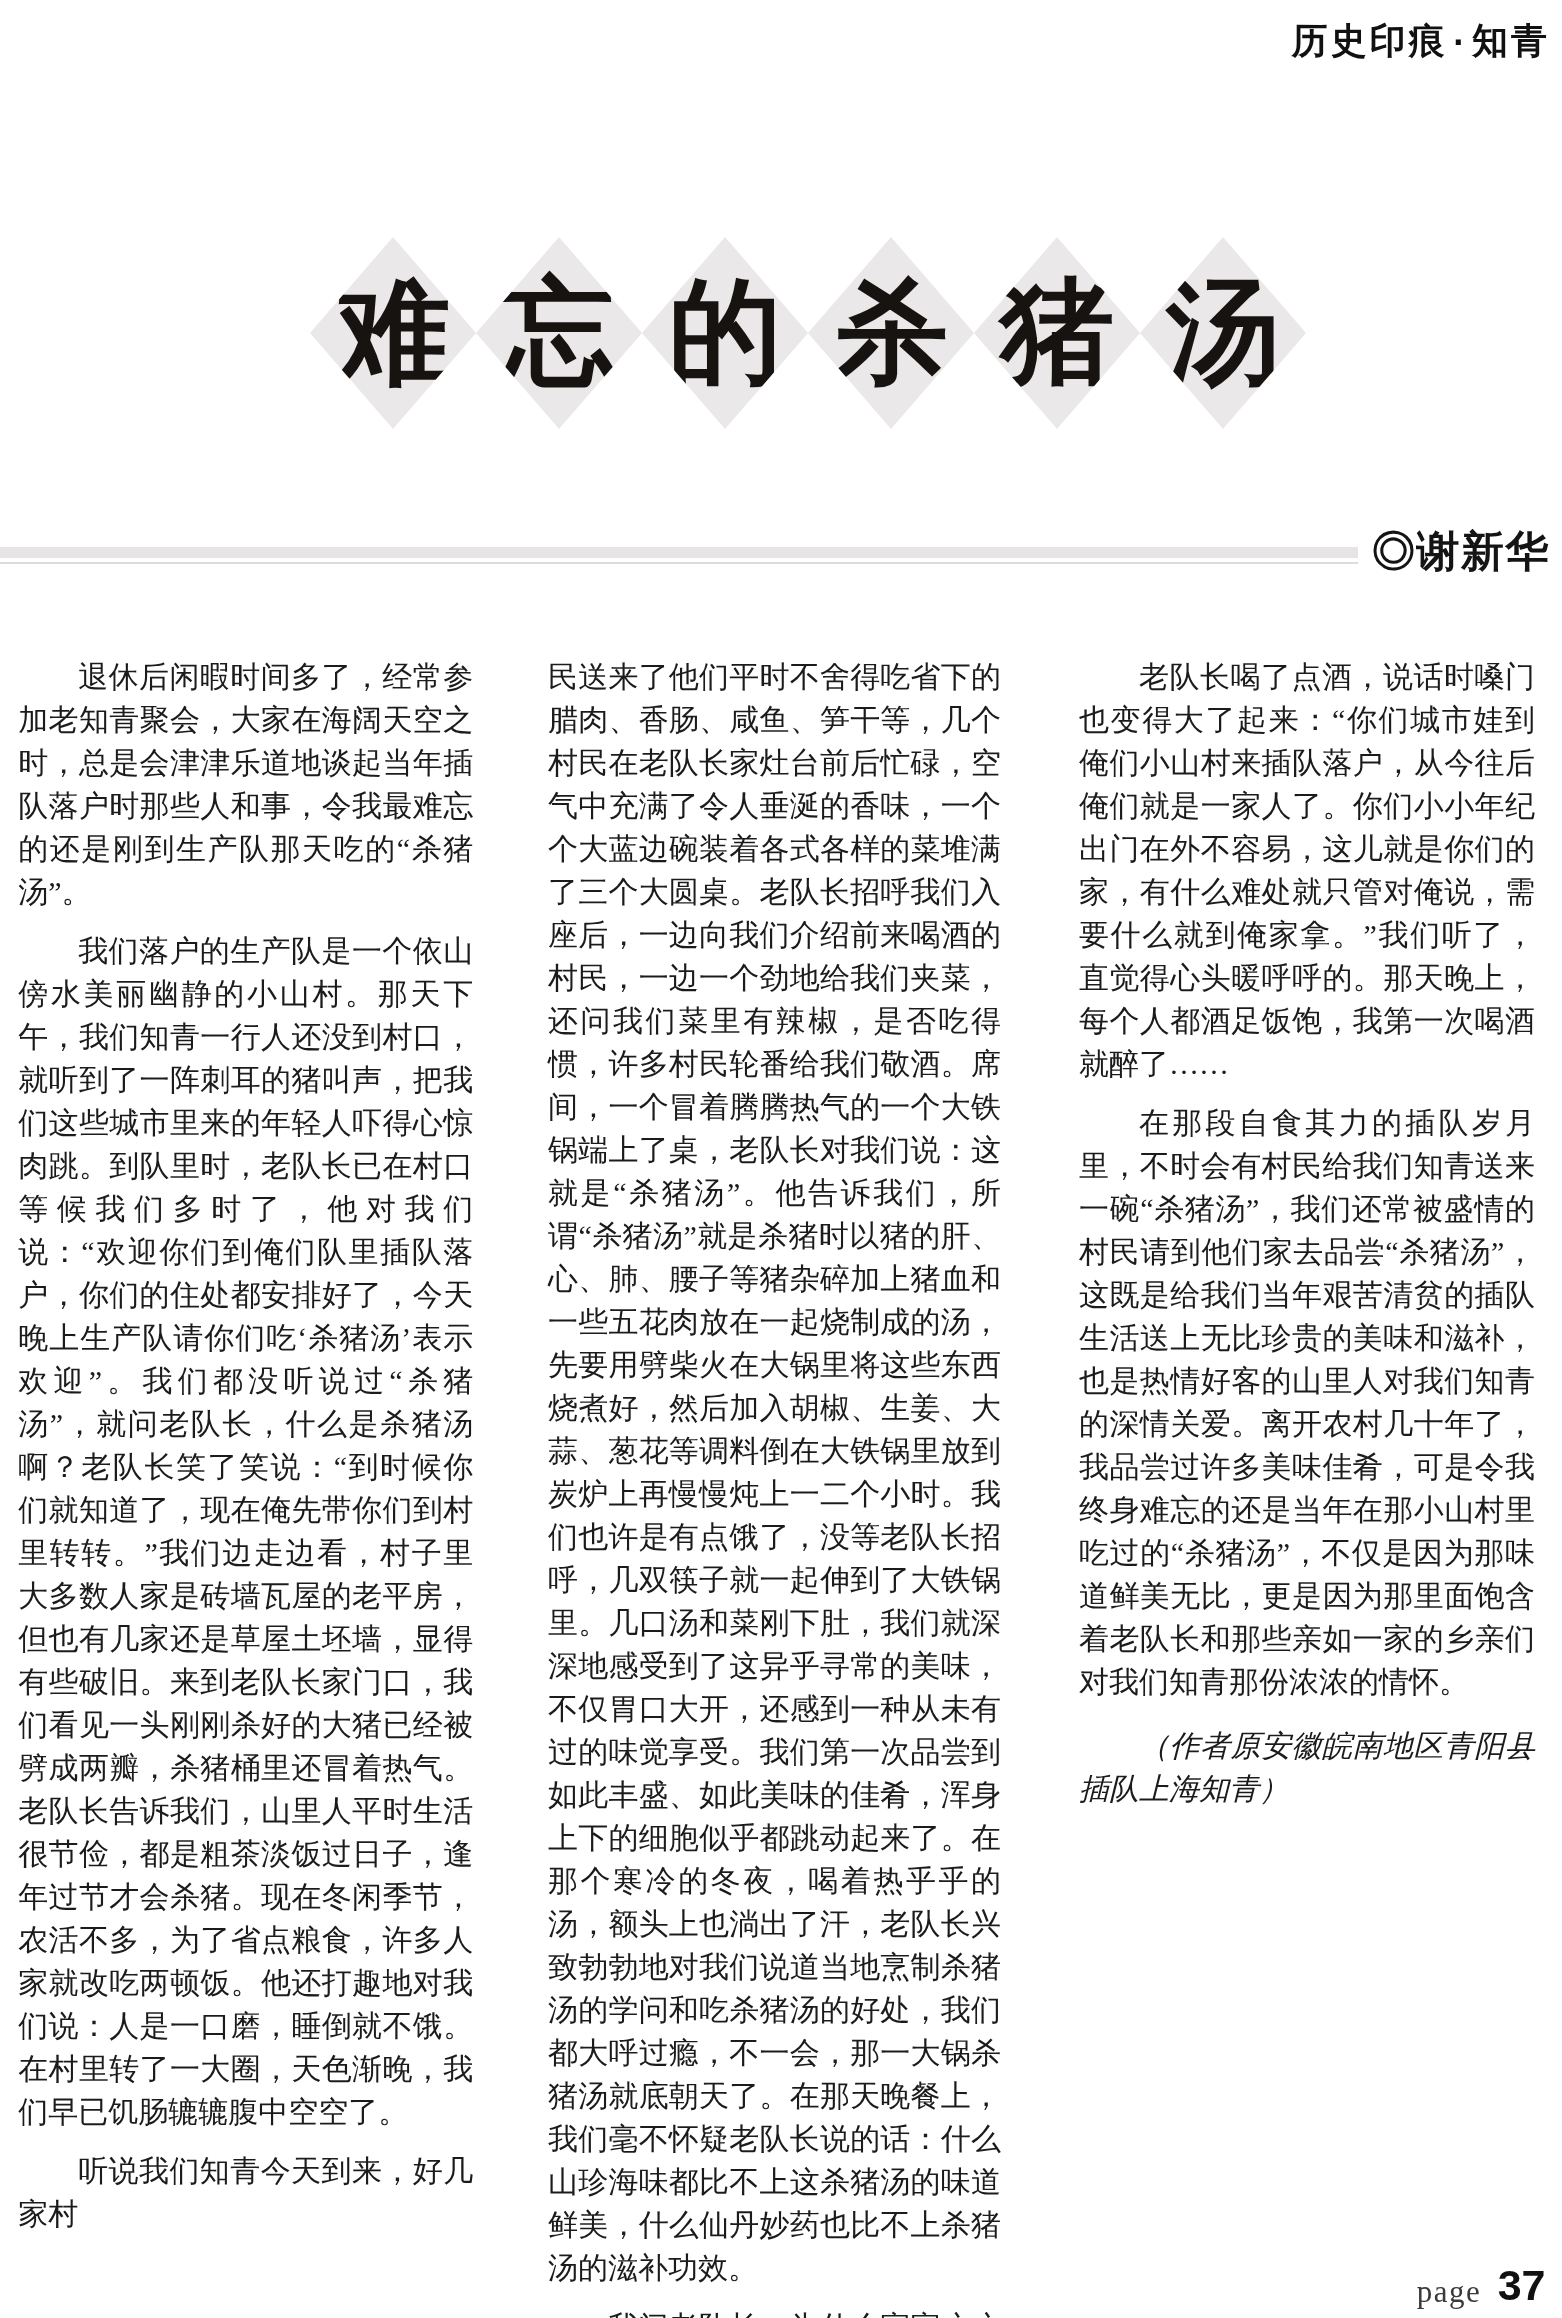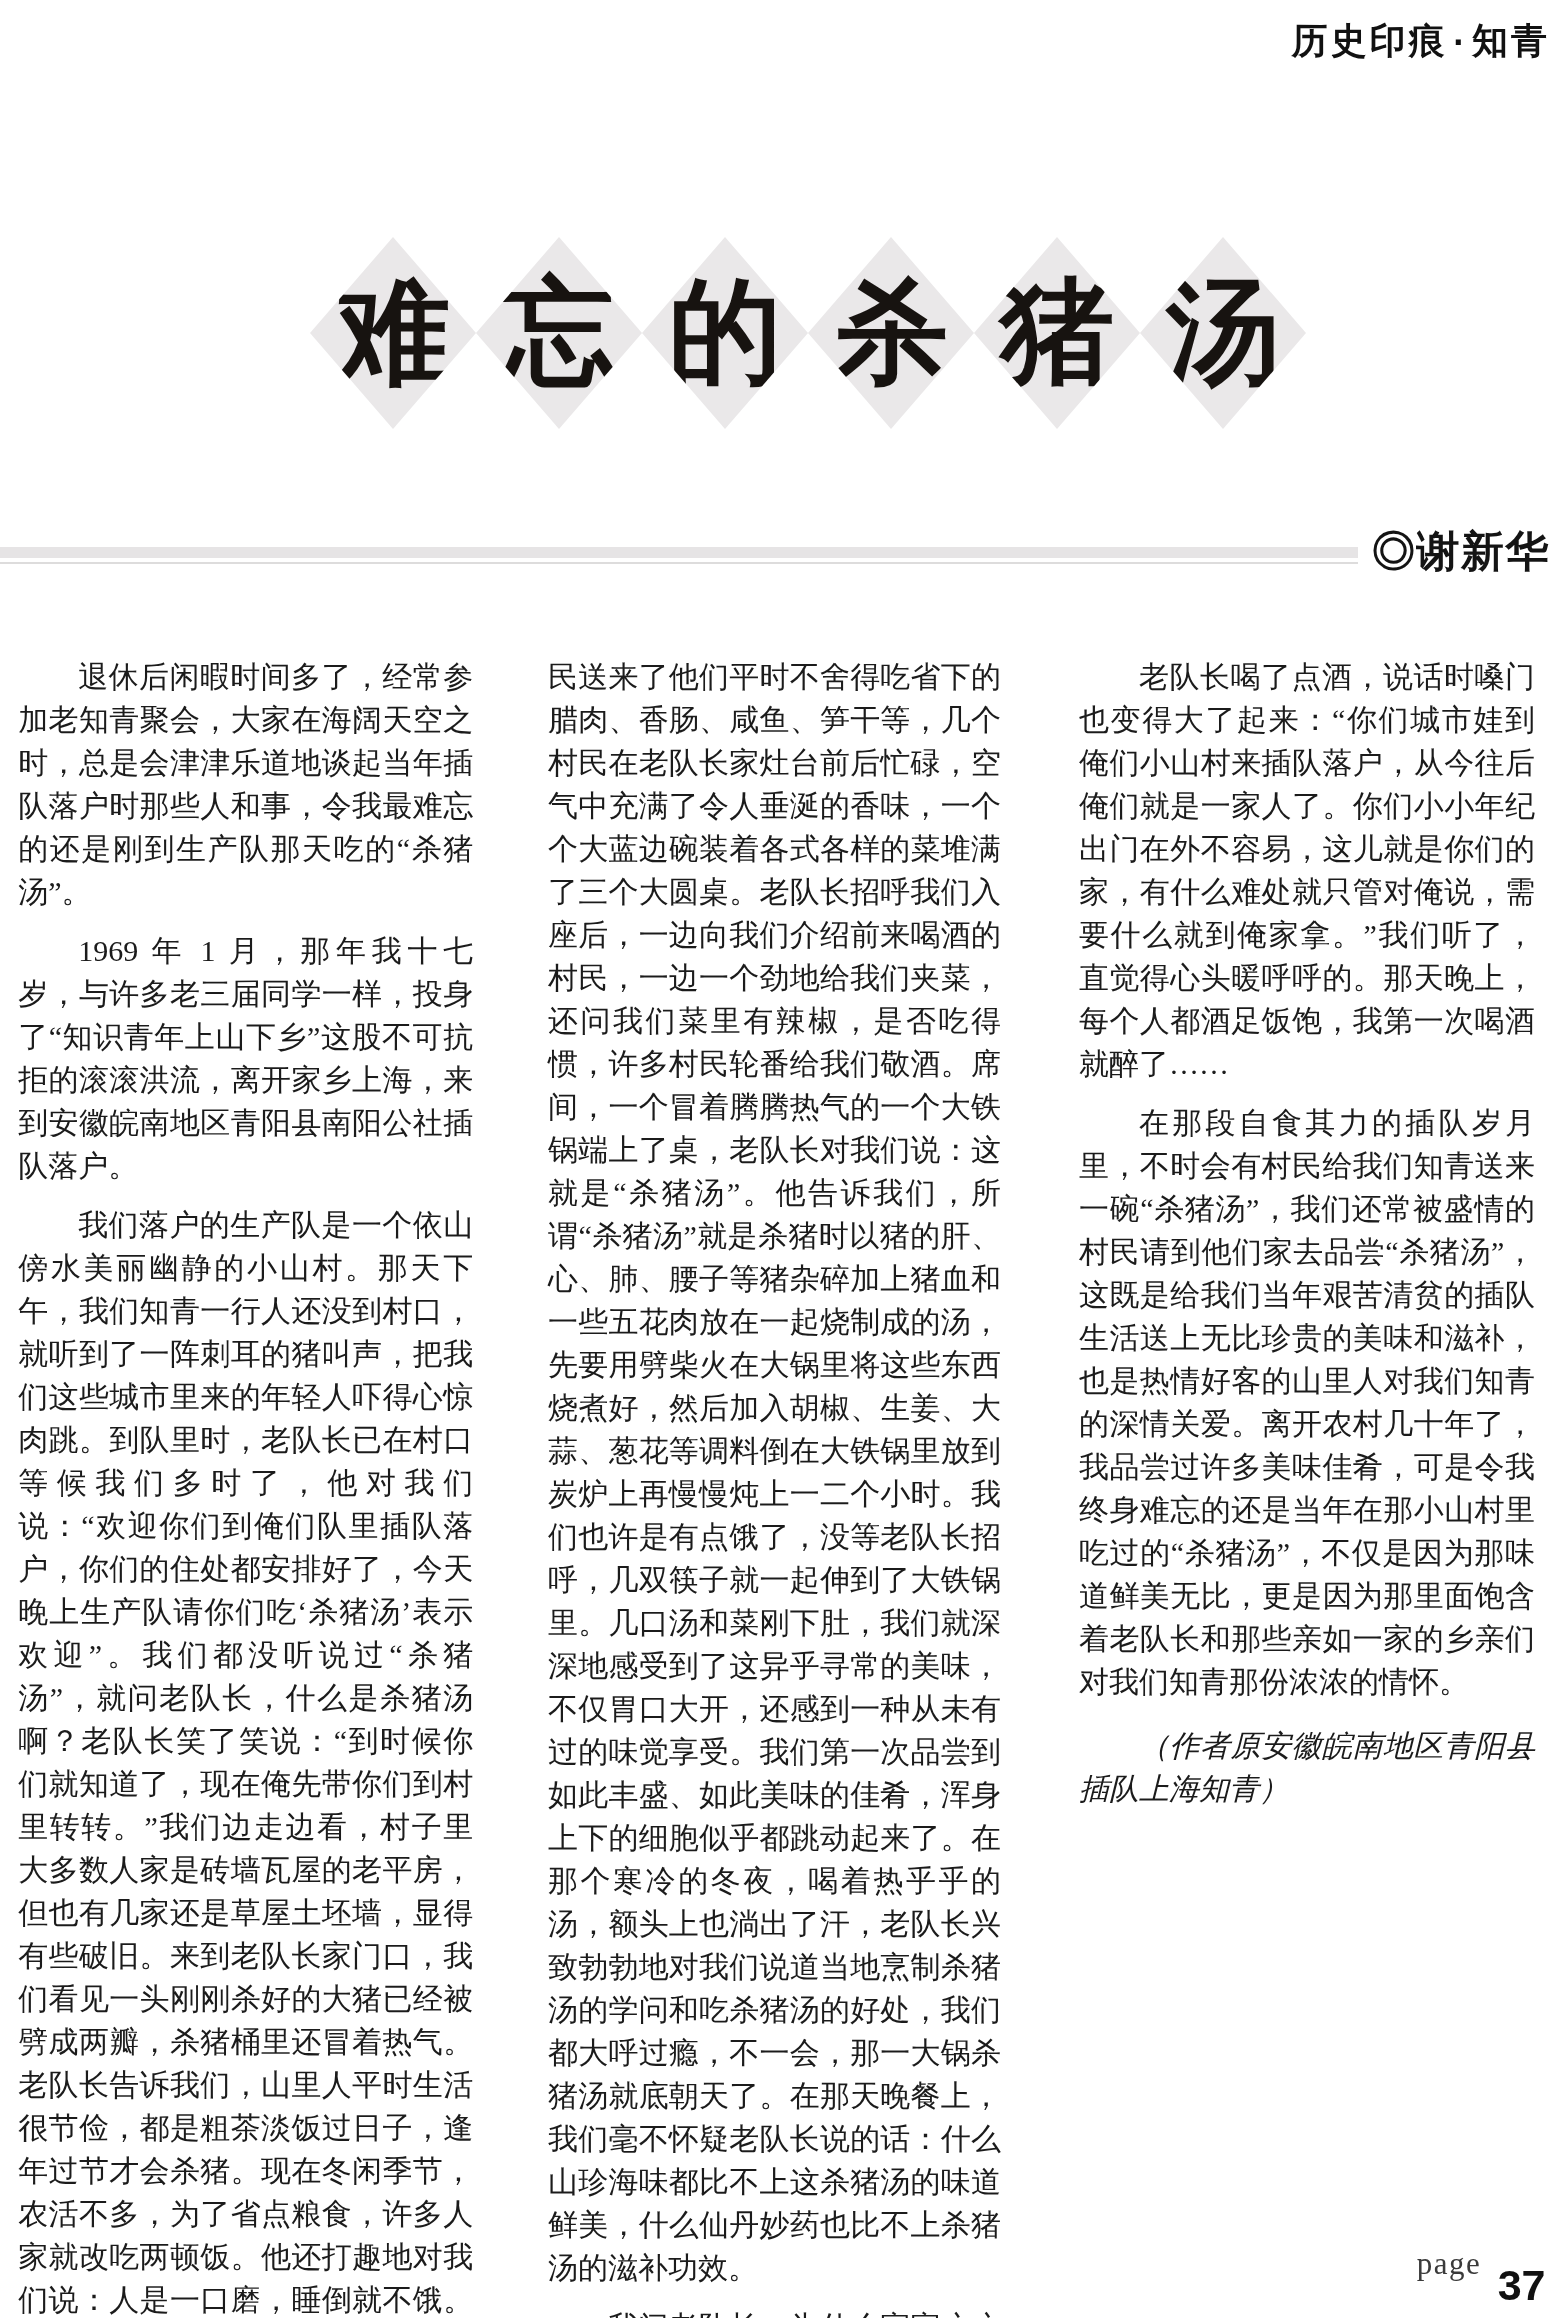--- a/index.html
+++ b/index.html
@@ -17,21 +17,21 @@
   .author{position:absolute;top:523px;right:12px;font-size:43px;font-weight:bold;
           color:#141414;font-family:Liberation Sans, sans-serif;letter-spacing:1.5px;}
   .column{position:absolute;top:639px;font-size:30px;line-height:43px;text-align:justify;
           color:#1b1b1b;}
   .col1{left:2.2px;width:487px;}
   .col2{left:532px;width:485px;}
   .col3{left:1063px;width:488px;}
   .para{margin:16px;}
   .indent{text-indent:2em;}
   .kai{font-style:italic;margin-top:21px;}
-  .footer{position:absolute;right:16.5px;bottom:9px;display:flex;align-items:center;}
+  .footer{position:absolute;right:16.5px;bottom:9px;display:flex;align-items:flex-end;}
   .footer .plabel{font-size:31px;color:#3a3a3a;letter-spacing:1.5px;
                   font-family:"Liberation Serif", serif;}
   .footer .pnum{font-size:43px;font-weight:bold;color:#111;margin-left:16.5px;
                 font-family:"Liberation Sans", sans-serif;margin-top:44px;}
 </style>
 </head>
 <body>
 
 <div class="page">
 
@@ -58,21 +58,20 @@
     </div>
   </div>
 
   <div class="rule"></div>
   <div class="rule-thin"></div>
 
   <div class="author">◎谢新华</div>
 
   <div class="column col1">
     <p class="para indent">退休后闲暇时间多了，经常参加老知青聚会，大家在海阔天空之时，总是会津津乐道地谈起当年插队落户时那些人和事，令我最难忘的还是刚到生产队那天吃的“杀猪汤”。</p>
-    <p class="para indent">1969 年 1 月，那年我十七岁，与许多老三届同学一样，投身了“知识青年上山下乡”这股不可抗拒的滚滚洪流，离开家乡上海，来到安徽皖南地区青阳县南阳公社插队落户。</p>
     <p class="para indent">我们落户的生产队是一个依山傍水美丽幽静的小山村。那天下午，我们知青一行人还没到村口，就听到了一阵刺耳的猪叫声，把我们这些城市里来的年轻人吓得心惊肉跳。到队里时，老队长已在村口等候我们多时了，他对我们说：“欢迎你们到俺们队里插队落户，你们的住处都安排好了，今天晚上生产队请你们吃‘杀猪汤’表示欢迎”。我们都没听说过“杀猪汤”，就问老队长，什么是杀猪汤啊？老队长笑了笑说：“到时候你们就知道了，现在俺先带你们到村里转转。”我们边走边看，村子里大多数人家是砖墙瓦屋的老平房，但也有几家还是草屋土坯墙，显得有些破旧。来到老队长家门口，我们看见一头刚刚杀好的大猪已经被劈成两瓣，杀猪桶里还冒着热气。老队长告诉我们，山里人平时生活很节俭，都是粗茶淡饭过日子，逢年过节才会杀猪。现在冬闲季节，农活不多，为了省点粮食，许多人家就改吃两顿饭。他还打趣地对我们说：人是一口磨，睡倒就不饿。在村里转了一大圈，天色渐晚，我们早已饥肠辘辘腹中空空了。</p>
     <p class="para indent">听说我们知青今天到来，好几家村</p>
   </div>
 
   <div class="column col2">
     <p class="para">民送来了他们平时不舍得吃省下的腊肉、香肠、咸鱼、笋干等，几个村民在老队长家灶台前后忙碌，空气中充满了令人垂涎的香味，一个个大蓝边碗装着各式各样的菜堆满了三个大圆桌。老队长招呼我们入座后，一边向我们介绍前来喝酒的村民，一边一个劲地给我们夹菜，还问我们菜里有辣椒，是否吃得惯，许多村民轮番给我们敬酒。席间，一个冒着腾腾热气的一个大铁锅端上了桌，老队长对我们说：这就是“杀猪汤”。他告诉我们，所谓“杀猪汤”就是杀猪时以猪的肝、心、肺、腰子等猪杂碎加上猪血和一些五花肉放在一起烧制成的汤，先要用劈柴火在大锅里将这些东西烧煮好，然后加入胡椒、生姜、大蒜、葱花等调料倒在大铁锅里放到炭炉上再慢慢炖上一二个小时。我们也许是有点饿了，没等老队长招呼，几双筷子就一起伸到了大铁锅里。几口汤和菜刚下肚，我们就深深地感受到了这异乎寻常的美味，不仅胃口大开，还感到一种从未有过的味觉享受。我们第一次品尝到如此丰盛、如此美味的佳肴，浑身上下的细胞似乎都跳动起来了。在那个寒冷的冬夜，喝着热乎乎的汤，额头上也淌出了汗，老队长兴致勃勃地对我们说道当地烹制杀猪汤的学问和吃杀猪汤的好处，我们都大呼过瘾，不一会，那一大锅杀猪汤就底朝天了。在那天晚餐上，我们毫不怀疑老队长说的话：什么山珍海味都比不上这杀猪汤的味道鲜美，什么仙丹妙药也比不上杀猪汤的滋补功效。</p>
     <p class="para indent">我问老队长：为什么家家户户都要养猪啊？老队长笑了说：俺们农民经济来源很有限，养猪是农家全年收入的一</p>
   </div>
 
   <div class="column col3">

